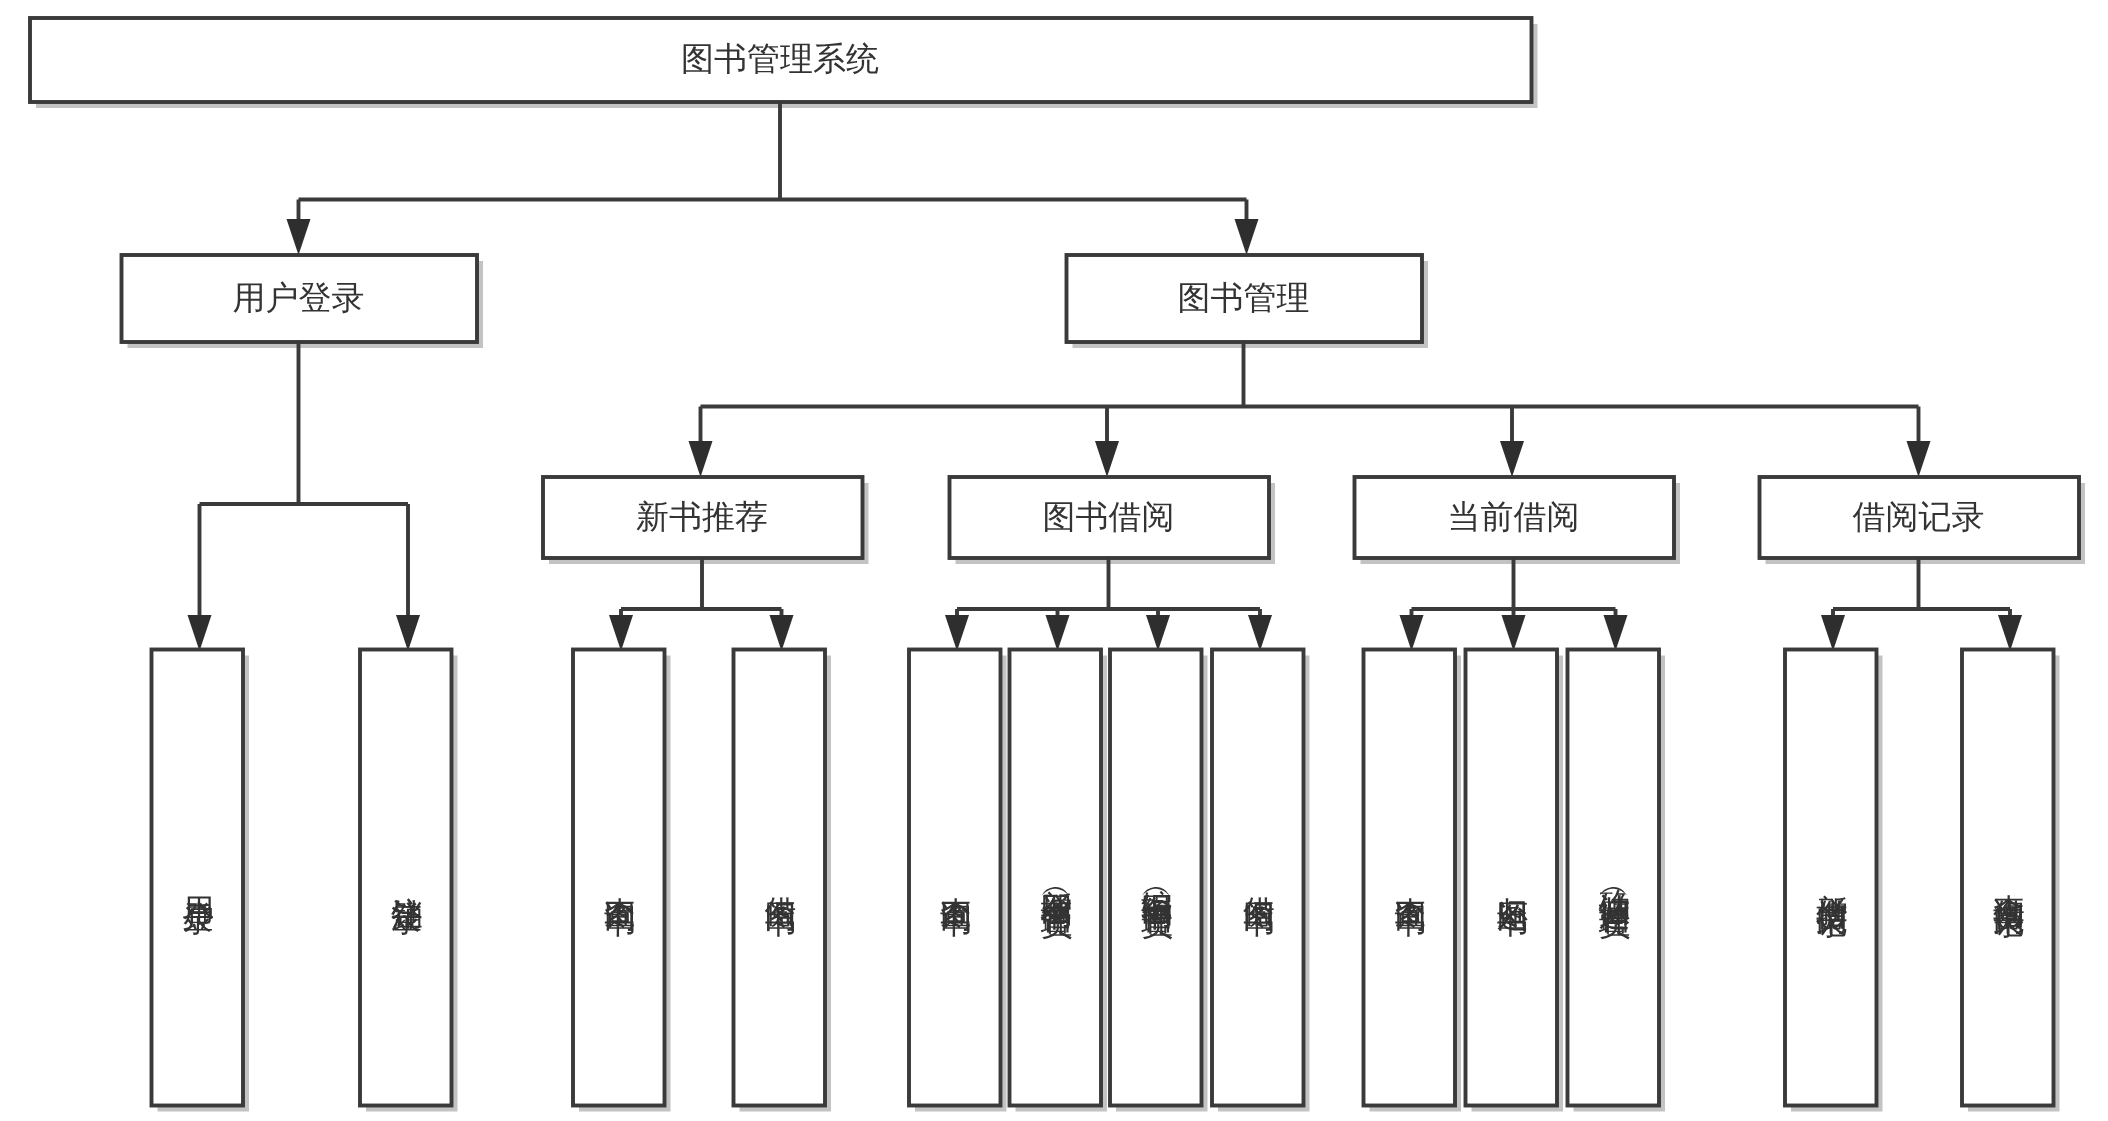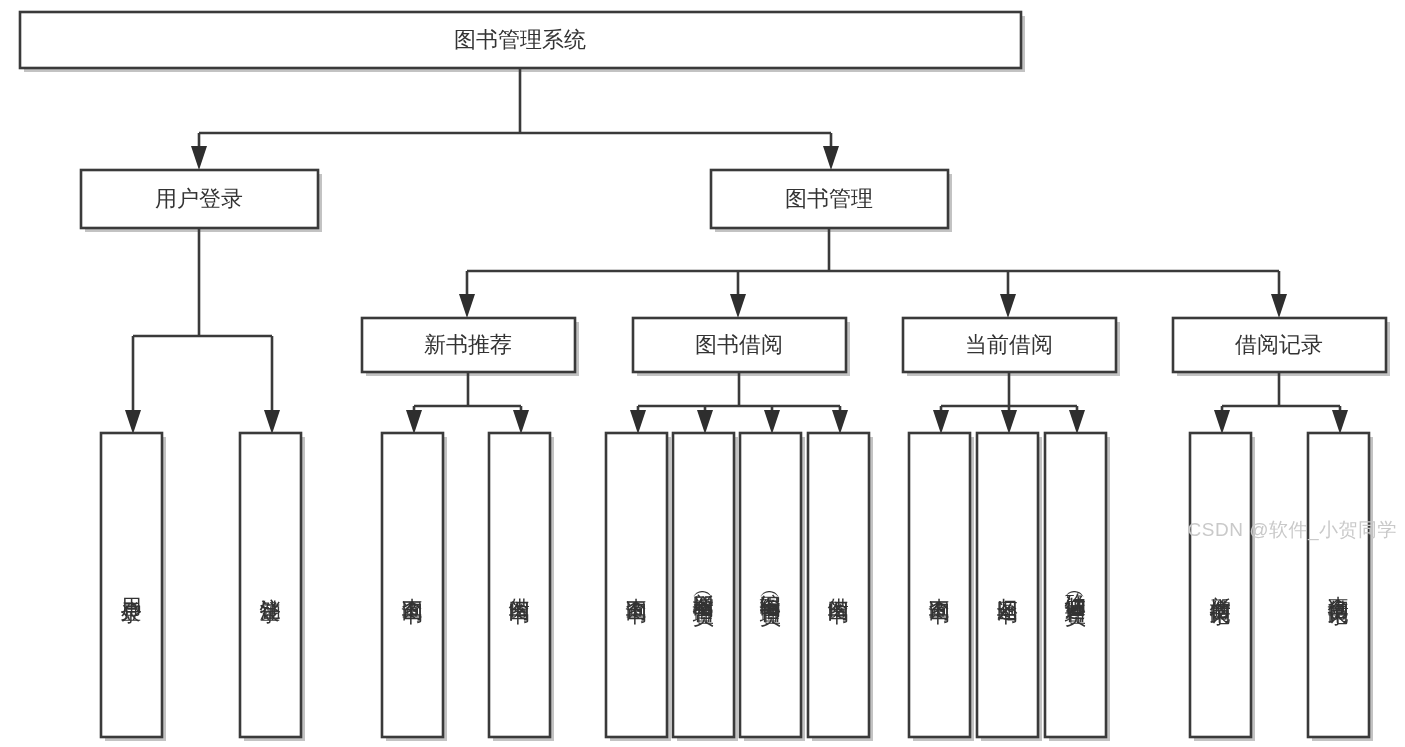--- a/index.html
+++ b/index.html
@@ -273,14 +273,13 @@
   <div class="leaf-label" style="left:740px; top:433px; width:61px; height:304px;">编辑图书（管理员）</div>
   <div class="leaf-label" style="left:808px; top:433px; width:61px; height:304px;">借阅图书</div>
 
   <div class="leaf-label" style="left:909px; top:433px; width:61px; height:304px;">查询图书</div>
   <div class="leaf-label" style="left:977px; top:433px; width:61px; height:304px;">归还图书</div>
   <div class="leaf-label" style="left:1045px; top:433px; width:61px; height:304px;">确认归还（管理员）</div>
 
   <div class="leaf-label" style="left:1190px; top:433px; width:61px; height:304px;">新增借阅记录</div>
   <div class="leaf-label" style="left:1308px; top:433px; width:61px; height:304px;">查询借阅记录</div>
 
-  <div class="watermark">CSDN @软件_小贺同学</div>
 </div>
 
 </body></html>

